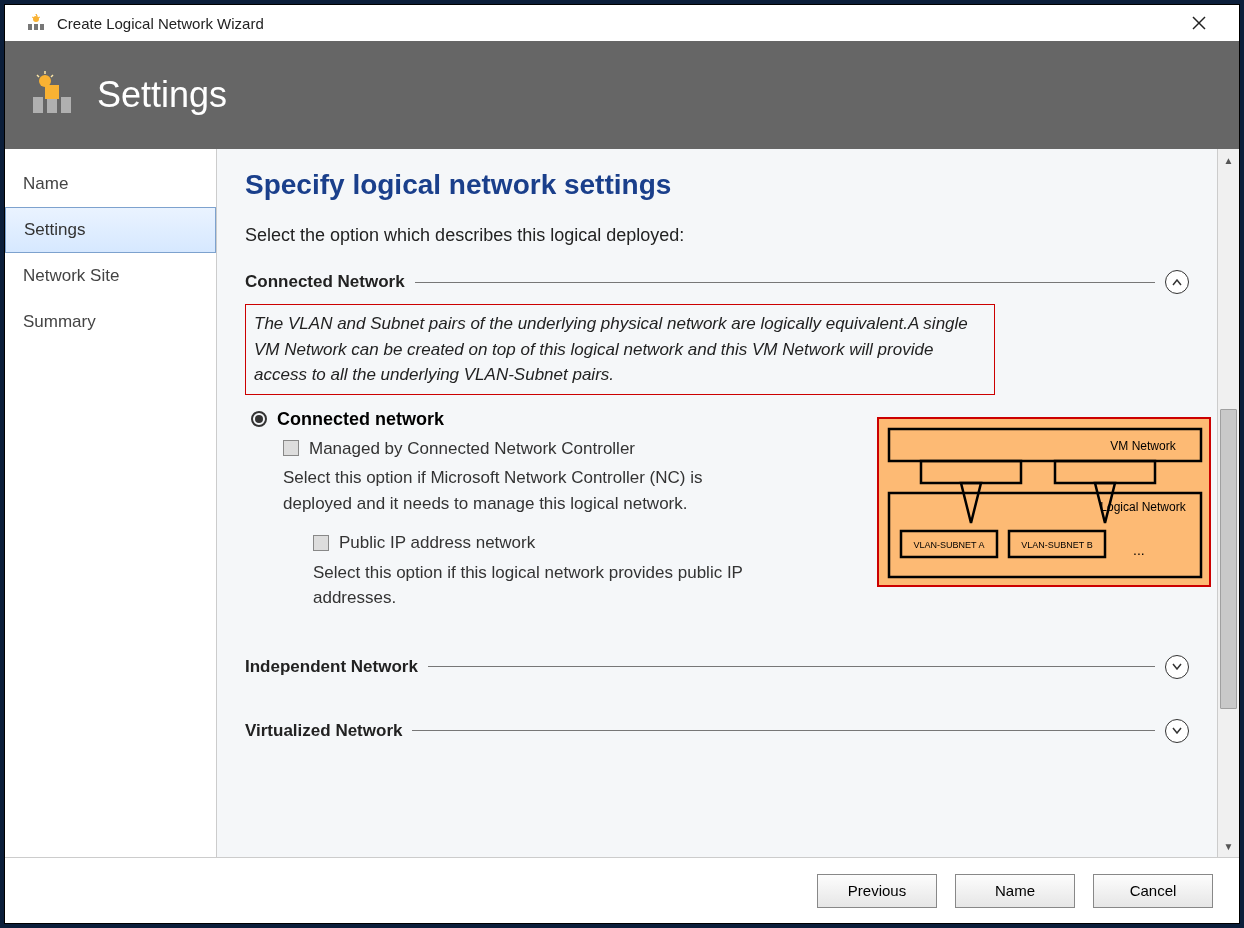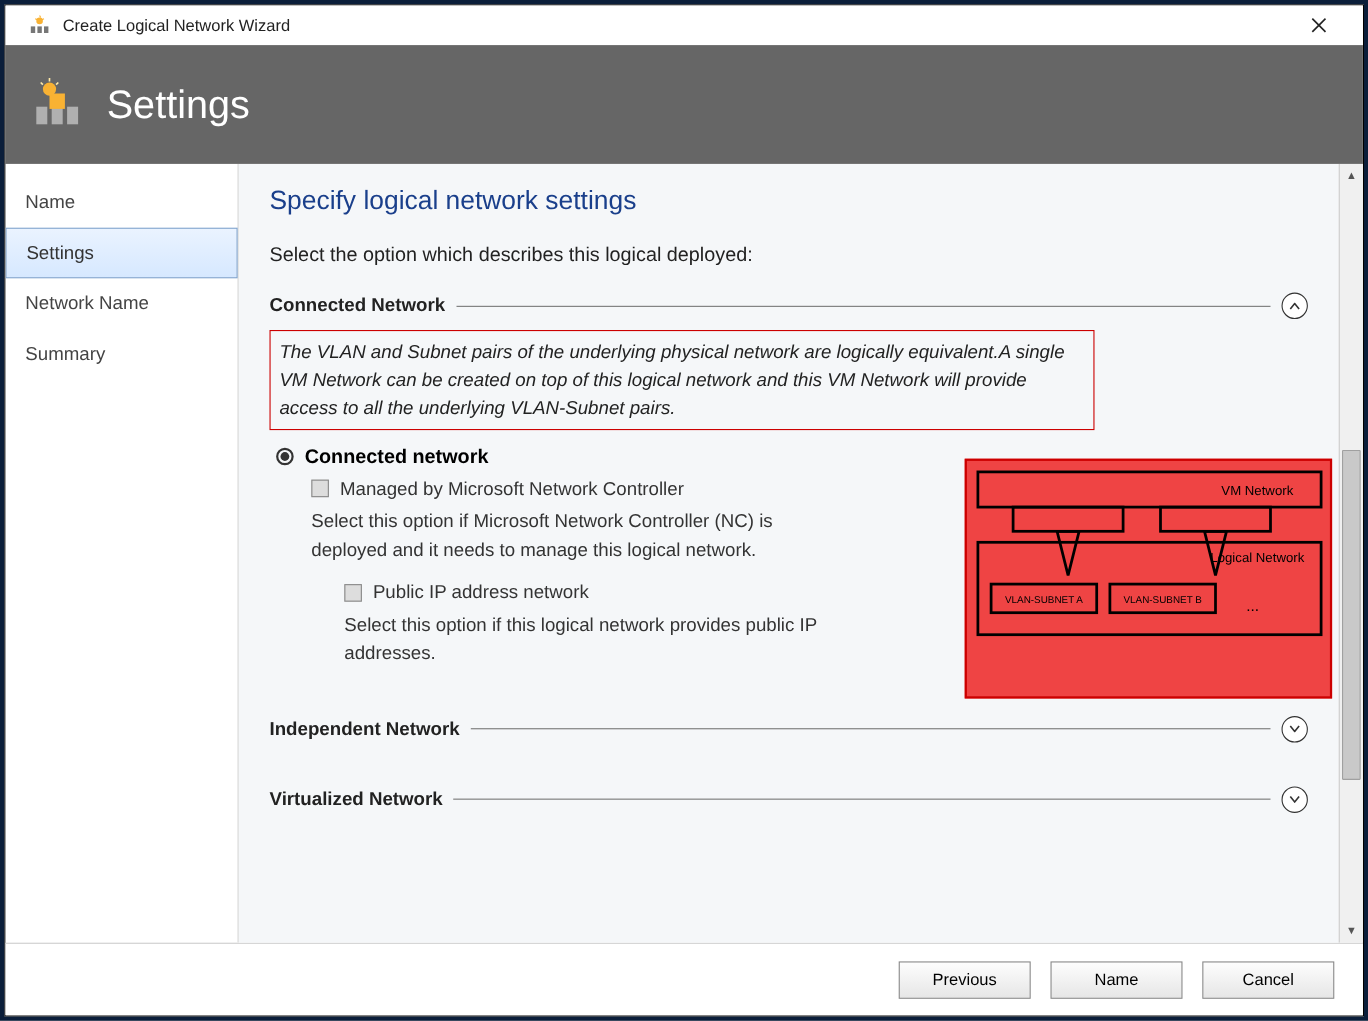--- a/index.html
+++ b/index.html
@@ -13,36 +13,36 @@
   .banner-title { color: #fff; font-size: 36px; font-weight: 300; }
   .body { flex: 1; display: flex; overflow: hidden; }
   .sidebar { width: 212px; background: #fff; border-right: 1px solid #ccc; padding-top: 12px; }
   .sidebar-item { height: 46px; display: flex; align-items: center; padding-left: 18px; font-size: 17px; color: #444; cursor: pointer; border-bottom: 1px solid transparent; }
   .sidebar-item.active { border: 1px solid #7da2ce; background: linear-gradient(#eaf3ff,#d6e8ff); color: #333; }
   .content-wrap { flex: 1; position: relative; display: flex; }
   .content { flex: 1; background: #f5f7f9; padding: 20px 28px 0 28px; position: relative; overflow: hidden; }
   .scrollbar { width: 22px; background: #f0f0f0; border-left: 1px solid #ccc; position: relative; }
   .sb-arrow { height: 22px; display: flex; align-items: center; justify-content: center; font-size: 10px; color: #555; cursor: pointer; }
   .sb-thumb { position: absolute; left: 2px; right: 2px; top: 260px; height: 300px; background: #c9c9c9; border: 1px solid #a0a0a0; border-radius: 1px; }
-  .content h2 { font-size: 24px; font-weight: 400; color: #1a3f8b; margin-bottom: 24px; }
+  .content h2 { font-size: 28px; font-weight: 700; color: #1a3f8b; margin-bottom: 24px; }
   .lead { font-size: 18px; color: #222; margin-bottom: 24px; }
   .group-head { display: flex; align-items: center; gap: 10px; margin-bottom: 10px; }
   .group-head .label { font-weight: 600; font-size: 17px; color: #222; white-space: nowrap; }
   .group-head .line { flex: 1; height: 1px; background: #777; }
   .chevron { width: 24px; height: 24px; border: 1.5px solid #333; border-radius: 50%; display: flex; align-items: center; justify-content: center; font-size: 12px; cursor: pointer; background: #fff; }
   .desc-box { border: 1.5px solid #c00; padding: 6px 8px; font-size: 17px; line-height: 1.5; color: #222; width: 750px; margin-bottom: 14px; font-style: italic; }
   .option-row { display: flex; align-items: center; gap: 10px; font-size: 18px; margin-left: 6px; margin-top: 10px; }
   .radio { width: 16px; height: 16px; border: 2px solid #333; border-radius: 50%; display:inline-flex; align-items:center; justify-content:center; cursor:pointer; }
   .radio .dot { width: 8px; height: 8px; background:#333; border-radius:50%; }
   .checkbox { width: 16px; height: 16px; border: 1.5px solid #888; background: #ddd; display:inline-block; cursor:pointer; }
   .sub { margin-left: 38px; font-size: 17px; line-height:1.5; color:#333; }
   .sub .check-row { display:flex; align-items:center; gap:10px; margin: 6px 0 4px 0; }
   .sub p { margin: 2px 0 14px 0; max-width: 470px;}
   .sub .indent2 { margin-left: 30px; }
-  .diagram-box { position:absolute; right: 6px; top: 268px; width: 334px; height: 218px; border: 2px solid #c00; padding: 6px; background:#ef4444;}
+  .diagram-box { position:absolute; right: 6px; top: 268px; width: 334px; height: 170px; border: 2px solid #c00; padding: 6px; background:#fdba74;}
   .footer { height: 66px; border-top: 1px solid #ccc; display: flex; align-items: center; justify-content: flex-end; gap: 18px; padding-right: 26px; background:#fff;}
   .btn { width: 120px; height: 34px; border: 1px solid #888; background: linear-gradient(#fdfdfd,#e6e6e6); font-size: 15px; cursor:pointer; display:flex; align-items:center; justify-content:center;}
   .spacer { height: 30px;}
 </style>
 </head>
 <body>
 
 <div class="window">
   <div class="titlebar">
     <span class="icon-wrap">
@@ -78,21 +78,21 @@
           </g>
       </svg>
     </span>
     <span class="banner-title">Settings</span>
   </div>
 
   <div class="body">
     <div class="sidebar">
       <div class="sidebar-item">Name</div>
       <div class="sidebar-item active">Settings</div>
-      <div class="sidebar-item">Network Name</div>
+      <div class="sidebar-item">Network Site</div>
       <div class="sidebar-item">Summary</div>
     </div>
 
     <div class="content-wrap">
       <div class="content">
         <h2>Specify logical network settings</h2>
         <p class="lead">Select the option which describes this logical deployed:</p>
 
         <div class="group-head">
           <span class="label">Connected Network</span>
@@ -109,21 +109,21 @@
         <div class="option-row">
           <span class="radio">
               <span class="dot"></span>
             </span>
           <strong>Connected network</strong>
         </div>
 
         <div class="sub">
           <div class="check-row">
             <span class="checkbox"></span>
-            <span>Managed by Microsoft Network Controller</span>
+            <span>Managed by Connected Network Controller</span>
           </div>
           <p>Select this option if Microsoft Network Controller (NC) is deployed and it needs to manage this logical network.</p>
 
           <div class="indent2">
             <div class="check-row">
               <span class="checkbox"></span>
               <span>Public IP address network</span>
             </div>
             <p>Select this option if this logical network provides public IP addresses.</p>
           </div>

